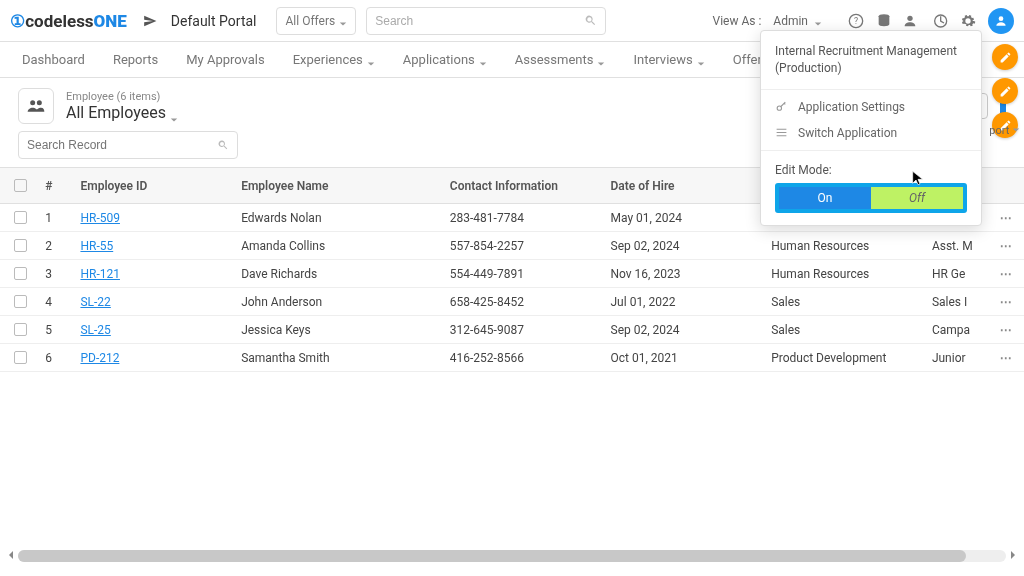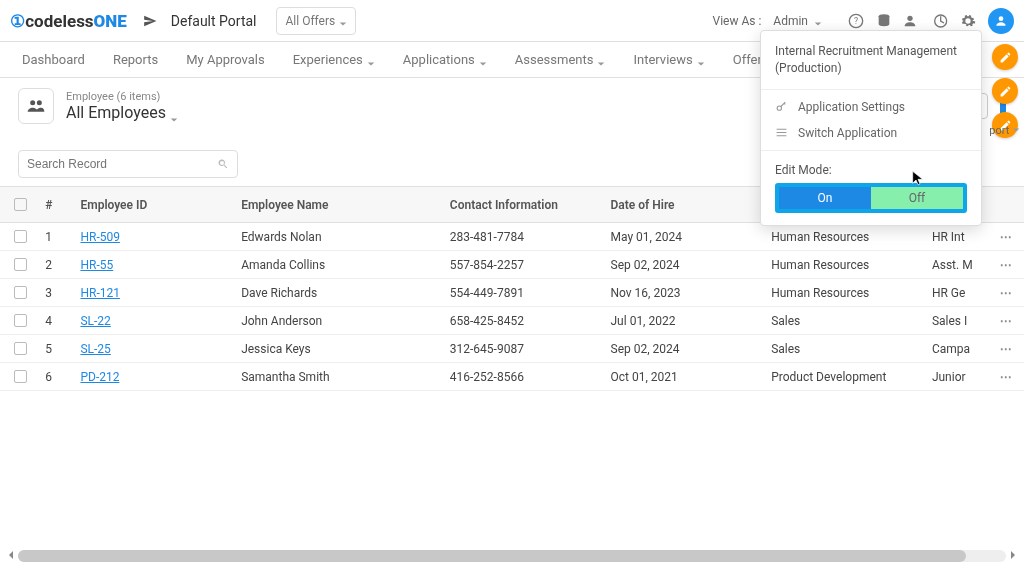--- a/index.html
+++ b/index.html
@@ -28,21 +28,21 @@
 .caret { width: 8px; height: 8px; }
 .caret svg { width: 8px; height: 8px; fill: #999; }
 .subhead { display: flex; align-items: center; padding: 10px 18px 6px; gap: 12px; }
 .emp-icon { width: 36px; height: 36px; border: 1px solid #ddd; border-radius: 6px; display: flex; align-items: center; justify-content: center; }
 .emp-icon svg { width: 20px; height: 20px; fill: #555; }
 .sub-meta .count { font-size: 11px; color: #888; }
 .sub-meta .view-name { font-size: 16px; font-weight: 400; color: #333; display: flex; align-items: center; gap: 4px; }
 .subhead .spacer2 { flex: 1; }
 .showas { display: flex; align-items: center; gap: 6px; border: 1px solid #ccc; border-radius: 4px; padding: 5px 10px; font-size: 12px; color: #444; background: #fff; }
 .blue-btn-edge { width: 6px; height: 28px; background: #1e88e5; border-radius: 3px 0 0 3px; }
-.searchrec { margin: 20px 18px 8px; width: 220px; display: flex; align-items: center; border: 1px solid #ddd; border-radius: 4px; height: 28px; padding: 0 8px; }
+.searchrec { margin: 1px 18px 8px; width: 220px; display: flex; align-items: center; border: 1px solid #ddd; border-radius: 4px; height: 28px; padding: 0 8px; }
 .searchrec input { border: none; outline: none; flex: 1; font-size: 12px; }
 .searchrec svg { width: 12px; height: 12px; fill: #bbb; }
 .table { border-top: 1px solid #e0e0e0; }
 .table-head { display: flex; background: #f7f7f7; height: 36px; align-items: center; font-size: 12px; font-weight: 600; color: #555; border-bottom: 1px solid #e0e0e0; }
 .table-row { display: flex; height: 28px; align-items: center; font-size: 12px; color: #444; border-bottom: 1px solid #eee; }
 .col-chk { width: 42px; display: flex; justify-content: center; }
 .col-num { width: 40px; padding-left: 4px; }
 .col-id { width: 164px; }
 .col-name { width: 164px; }
 .col-contact { width: 164px; margin-left: 48px; }
@@ -58,21 +58,21 @@
 .fab svg { width: 13px; height: 13px; fill: #fff; }
 .dropdown-panel { position: absolute; right: 42px; top: 30px; width: 222px; background: #fff; border: 1px solid #ddd; border-radius: 4px; box-shadow: 0 4px 16px rgba(0,0,0,0.15); padding: 10px 0 12px; z-index: 10; }
 .dropdown-panel .app-name { padding: 2px 14px 8px; font-size: 12px; color: #555; line-height: 1.4; }
 .dropdown-panel hr { border: none; border-top: 1px solid #eee; margin: 4px 0; }
 .dropdown-panel .menu-item { display: flex; align-items: center; gap: 10px; padding: 6px 14px; font-size: 12px; color: #666; cursor: pointer; }
 .dropdown-panel .menu-item svg { width: 13px; height: 13px; fill: #999; }
 .edit-mode-label { padding: 8px 14px 6px; font-size: 12px; color: #555; }
 .toggle { display: flex; margin: 0 14px; border-radius: 3px; overflow: hidden; border: 4px solid #0ea5e9; }
 .toggle div { flex: 1; text-align: center; padding: 4px 0; font-size: 12px; cursor: pointer; }
 .toggle .on { background: #1e88e5; color: #fff; }
-.toggle .off { background: #86efac; color: #666; }
+.toggle .off { background: #bef264; color: #666; font-style: italic; }
 .cursor { position: absolute; right: 98px; top: 170px; z-index: 20; }
 .cursor svg { width: 16px; height: 16px; }
 .scrollbar { position: absolute; left: 18px; right: 18px; bottom: 14px; height: 12px; background: #eee; border-radius: 6px; }
 .scrollbar .thumb { height: 100%; width: 96%; background: #c8c8c8; border-radius: 6px; }
 .scroll-chev { position: absolute; bottom: 14px; width: 14px; height: 14px; display: flex; align-items: center; justify-content: center; }
 .scroll-chev svg { width: 10px; height: 10px; fill: #888; }
 .orport { position: absolute; right: 4px; top: 124px; font-size: 11px; color: #666; }
 </style>
 </head>
 <body>
@@ -86,20 +86,26 @@
   <svg class="paper-plane" viewBox="0 0 24 24">
       <path d="M2 21l21-9L2 3v7l15 2-15 2v7z"></path>
     </svg>
   <span class="portal-label">Default Portal</span>
   <div class="object-select">
     <span>All Offers</span>
     <span class="caret"><svg viewBox="0 0 10 10">
           <path d="M1 3l4 4 4-4z"></path>
         </svg></span>
   </div>
+  <div class="search-wrap">
+    <input placeholder="Search" style="">
+    <svg viewBox="0 0 24 24" width="13" height="13" fill="#bbb">
+        <path d="M15.5 14h-.79l-.28-.27a6.5 6.5 0 10-.7.7l.27.28v.79l5 5L20.49 19l-5-5zM10 14a4 4 0 110-8 4 4 0 010 8z"></path>
+      </svg>
+  </div>
   <div class="spacer"></div>
   <div class="viewas">
     <span>View As :</span>
     <div class="viewas-select">
       <span>Admin</span>
       <span class="caret"><svg viewBox="0 0 10 10">
             <path d="M1 3l4 4 4-4z"></path>
           </svg></span>
     </div>
   </div>

